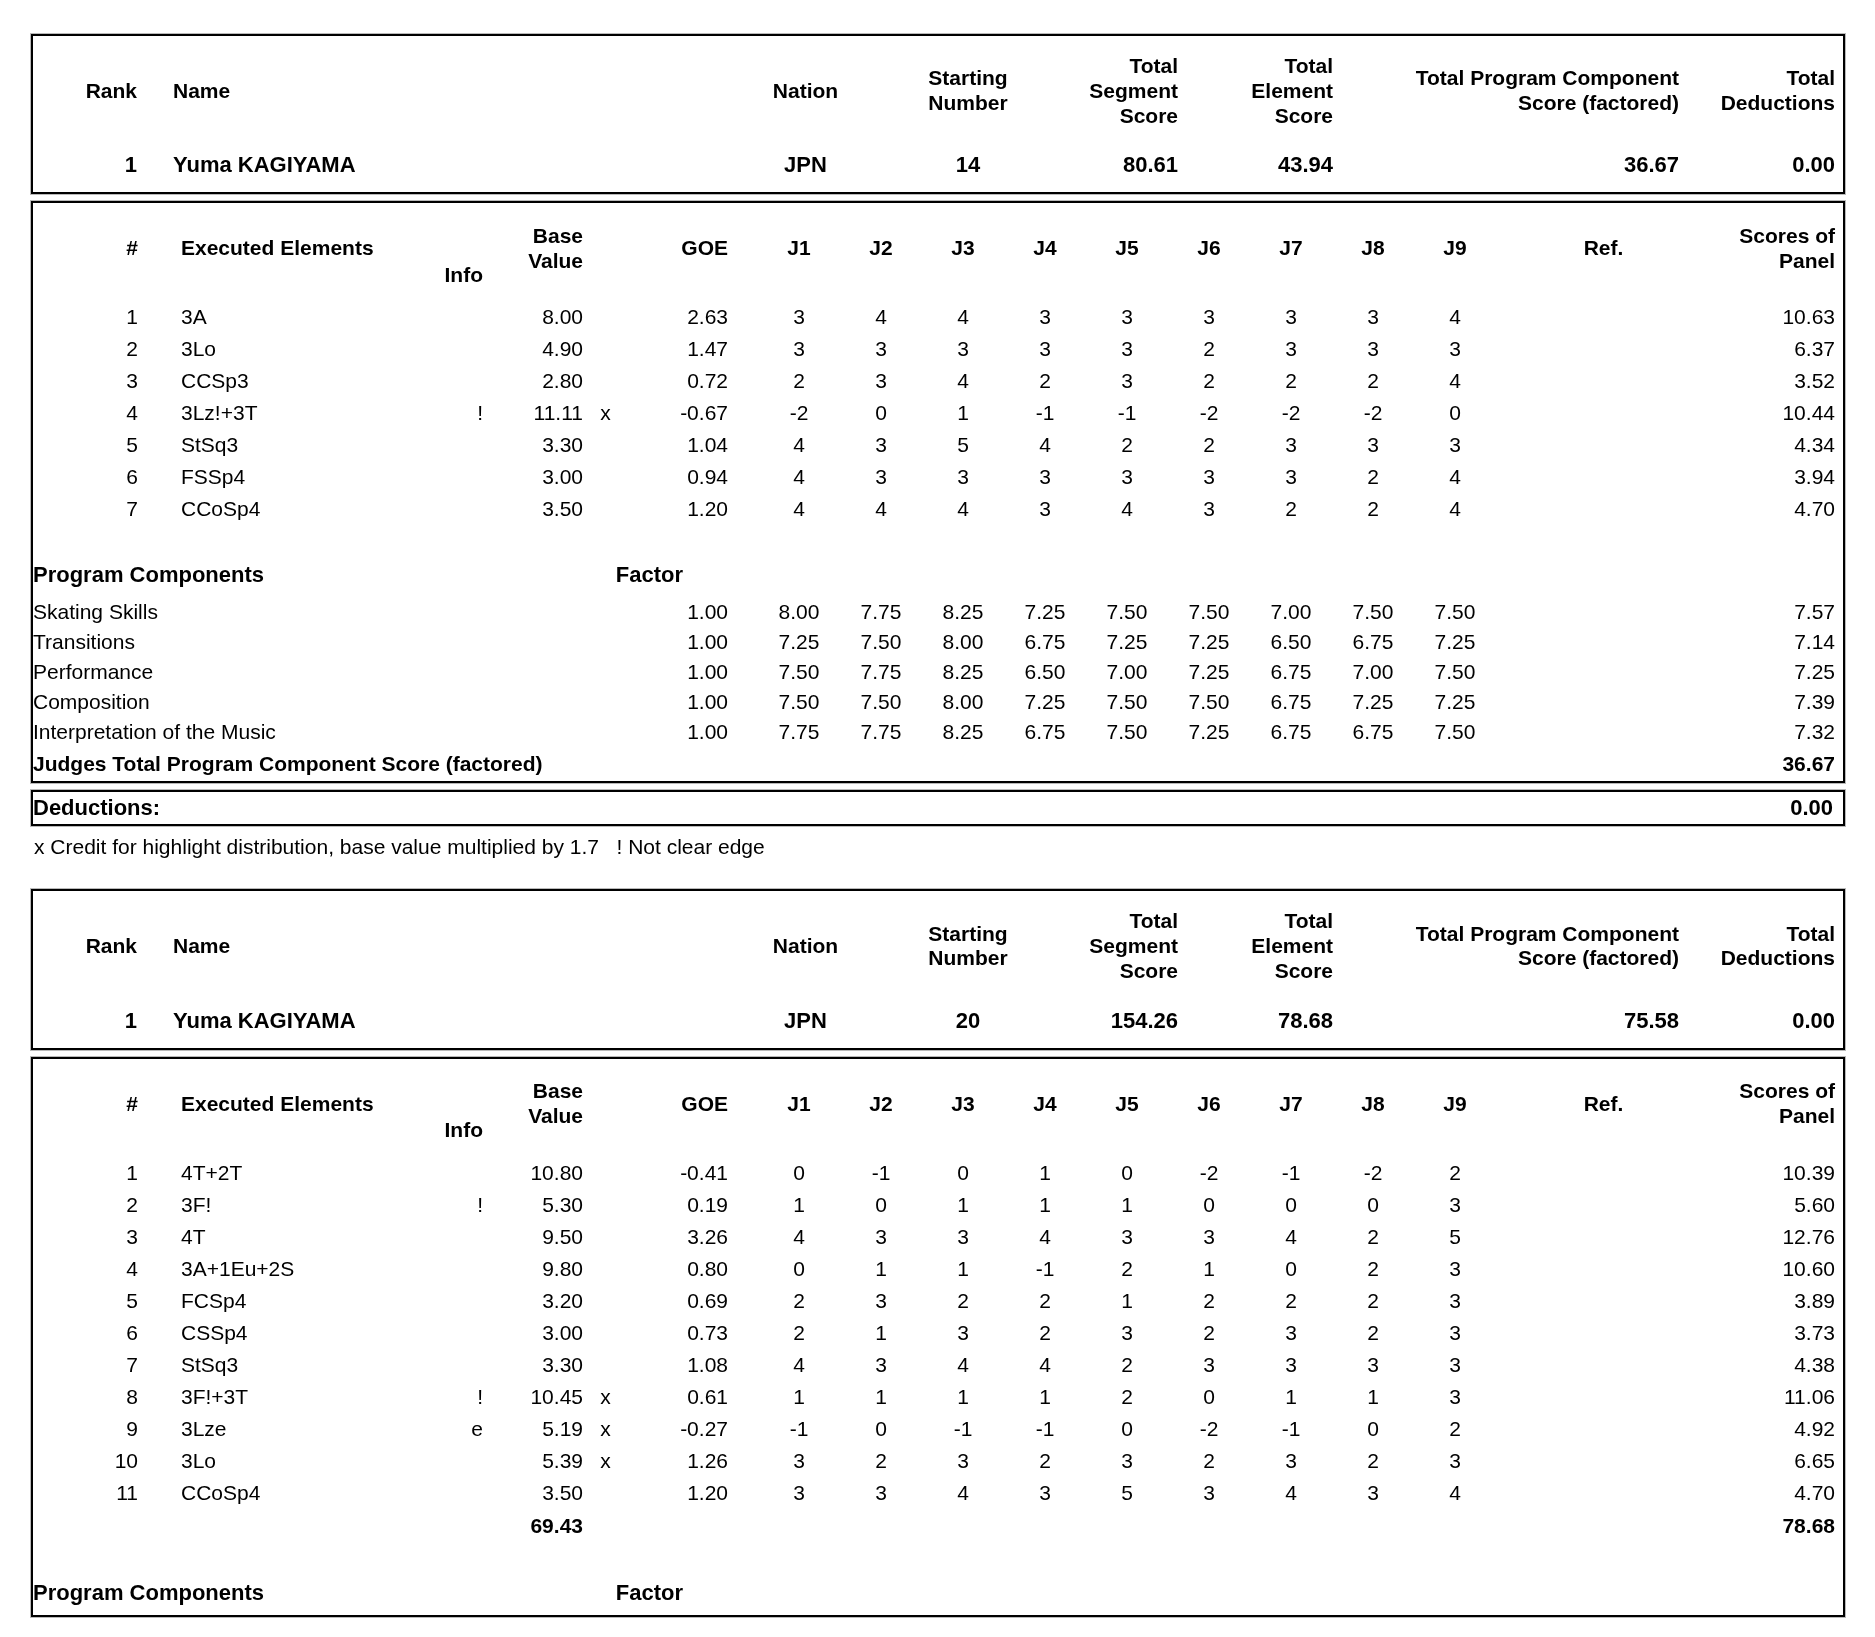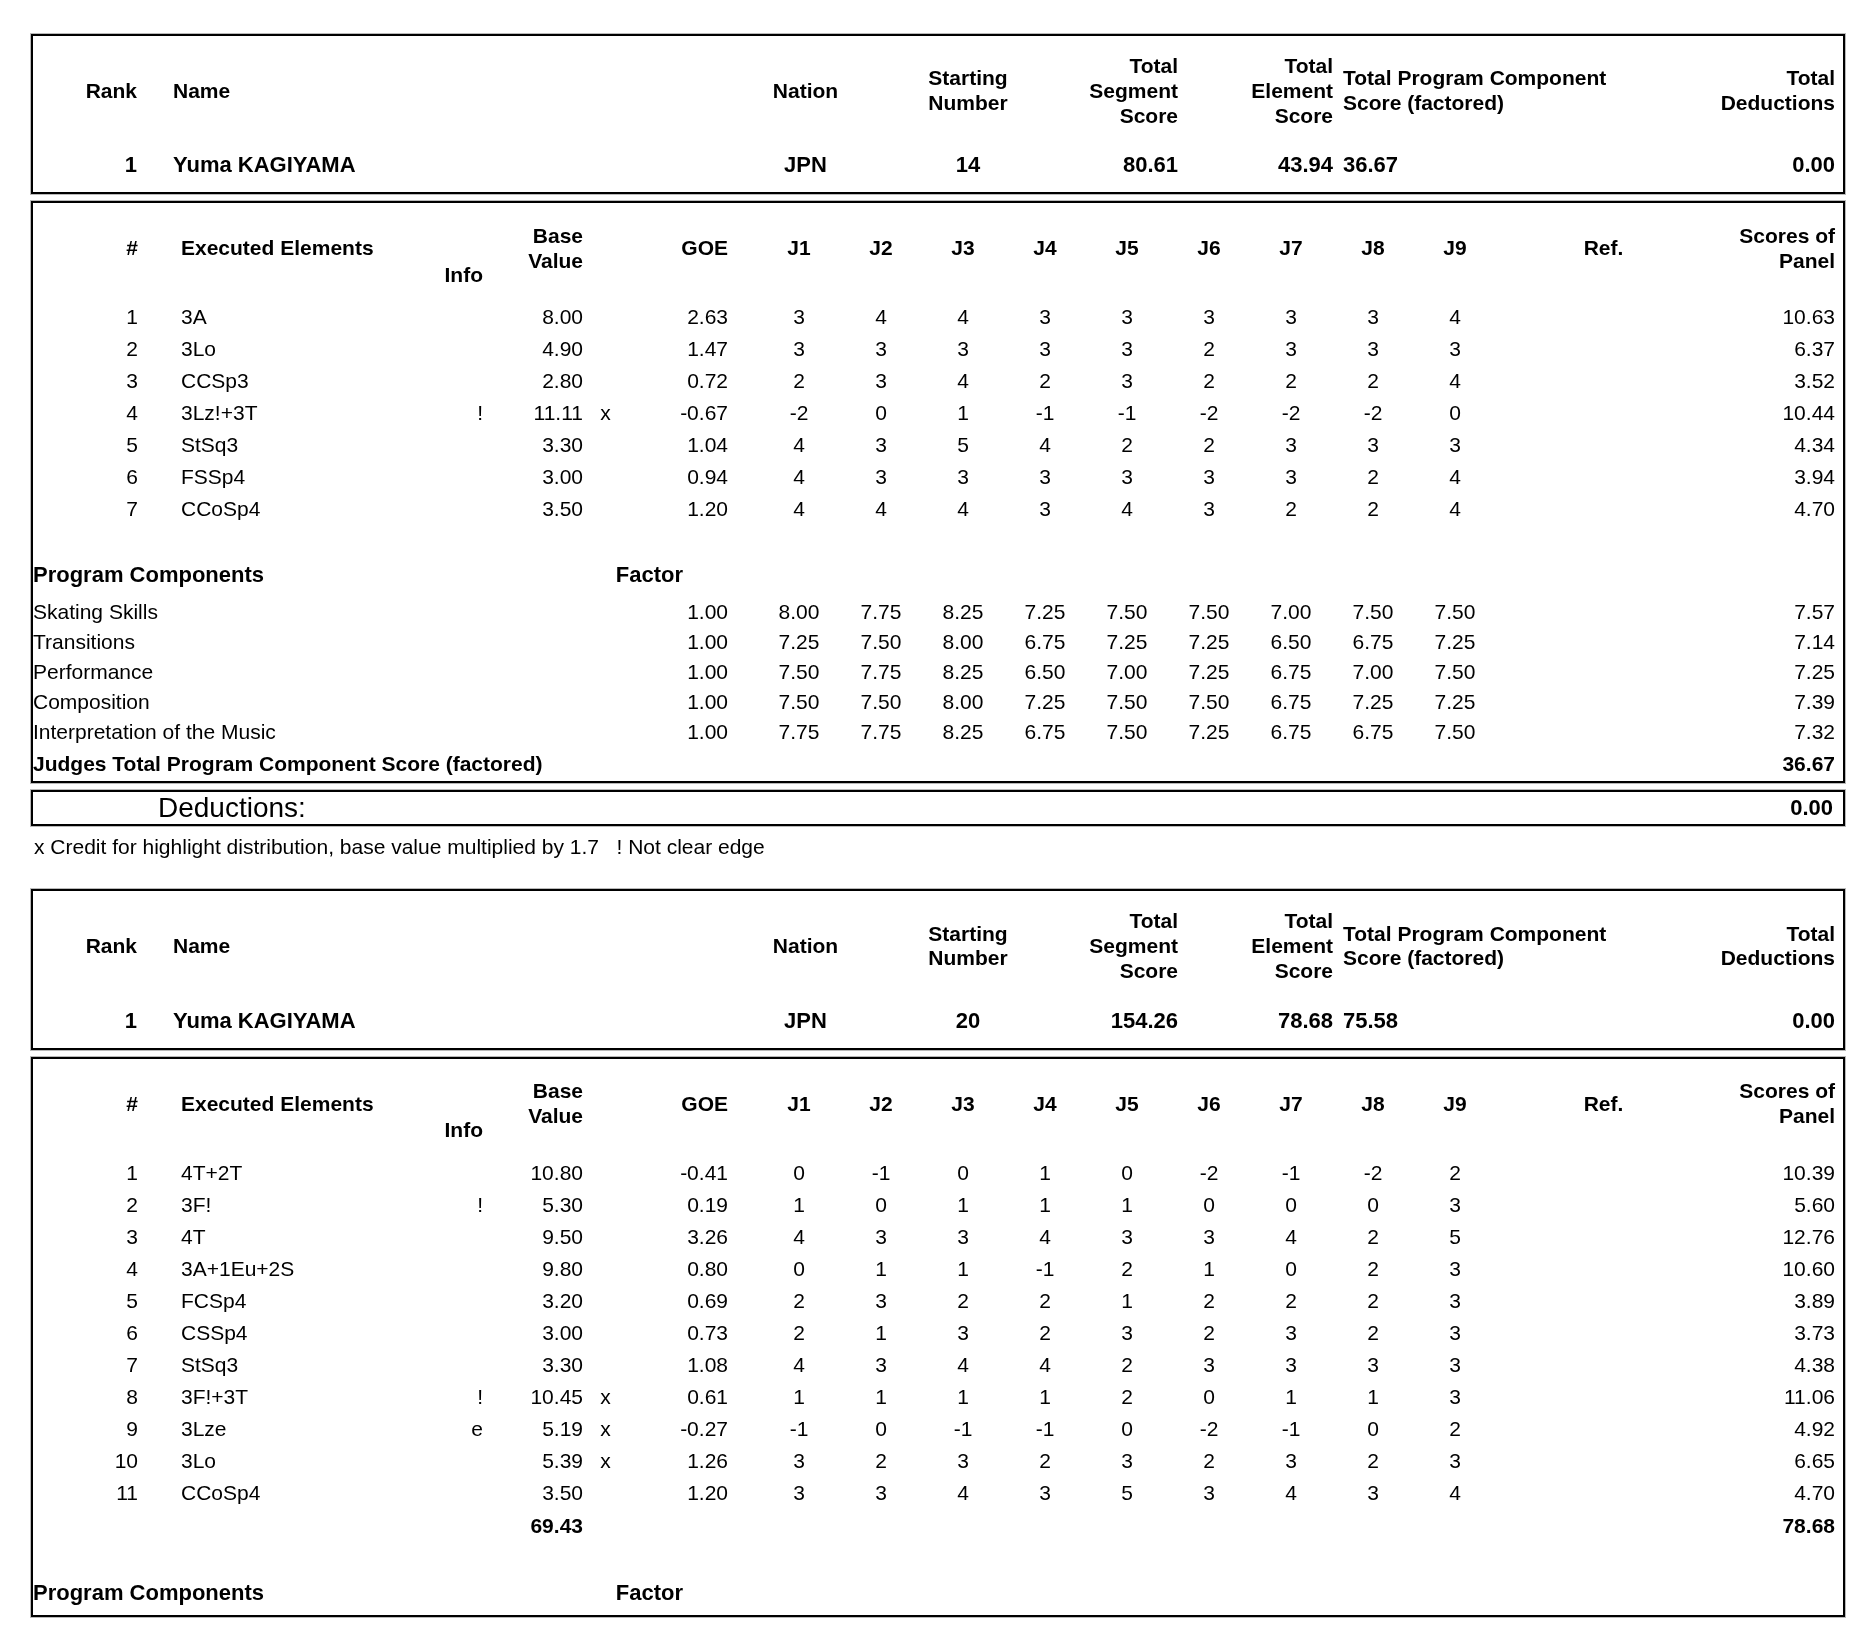--- a/index.html
+++ b/index.html
@@ -15,21 +15,21 @@
   .hdr-table th{vertical-align:middle;padding-top:18px;padding-bottom:14px;line-height:1.18;}
   .hdr-table .vals td{font-weight:700;padding-top:10px;padding-bottom:14px;font-size:22px;}
   .hc-rank{width:110px;}  .hc-name{width:600px;}
   .hc-nation{width:125px;}.hc-start{width:200px;}
   .hc-tss{width:120px;}   .hc-tes{width:155px;}
   .hc-pcs{width:360px;}   .hc-ded{width:142px;}
   .hdr-table .c-rank{text-align:right;padding-right:6px;}
   .hdr-table .c-name{text-align:left;padding-left:30px;}
   .hdr-table .c-nation,.hdr-table .c-start{text-align:center;}
   .hdr-table .c-tss,.hdr-table .c-tes{text-align:right;padding-right:10px;}
-  .hdr-table .c-pcs{text-align:left;padding-right:24px;}
+  .hdr-table .c-pcs{text-align:right;padding-right:24px;}
   .hdr-table .c-ded{text-align:right;padding-right:10px;}
 
   
   .el-num{width:105px;} .el-name{width:275px;} .el-info{width:70px;}
   .el-base{width:100px;}.el-x{width:45px;}    .el-goe{width:130px;}
   .el-j{width:82px;}    .el-ref{width:215px;} .el-panel{width:134px;}
   .el-table thead th{vertical-align:middle;height:84px;line-height:1.18;}
   .el-table thead th.c-info{vertical-align:bottom;padding-bottom:7px;}
   .el-table .c-num{text-align:right;}
   .el-table .c-name{text-align:left;padding-left:43px;}
@@ -46,21 +46,21 @@
   .spacer-row td{height:28px;}
   .pc-head td{font-weight:700;height:44px;vertical-align:middle;font-size:22px;}
   .pc-name{ text-align:left;}
   .pc-factor{text-align:right;padding-right:75px;}
   tbody.pcrows td{padding-top:2px;padding-bottom:2px;height:26px;}
   tbody.pcrows .pc-factor{padding-right:30px;}
   .jt-row td{font-weight:700;height:34px;vertical-align:middle;}
 
   
   .ded-box{display:flex;justify-content:space-between;align-items:center;height:32px;}
-  .ded-box .lbl{font-weight:400;padding-left:125px;font-size:28px;}
+  .ded-box .lbl{font-weight:700;font-size:22px;}
   .ded-box .val{font-weight:700;padding-right:10px;font-size:22px;}
 
   .footnote{white-space:pre-wrap;margin:9px 0 30px 3px;font-size:21px;}
 </style>
 </head>
 <body>
 
 <div class="page">
 
   <div class="box">

